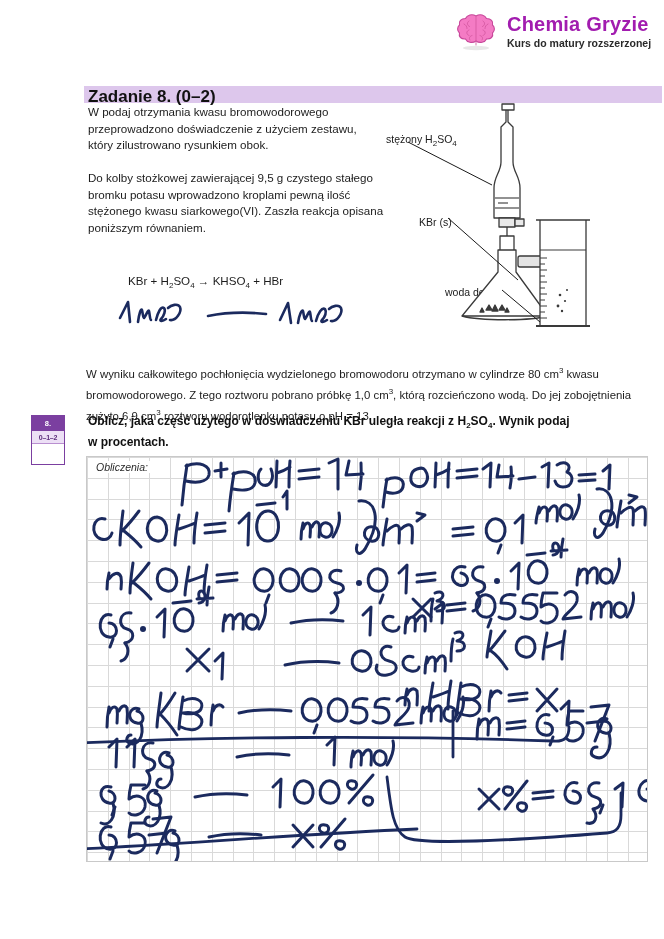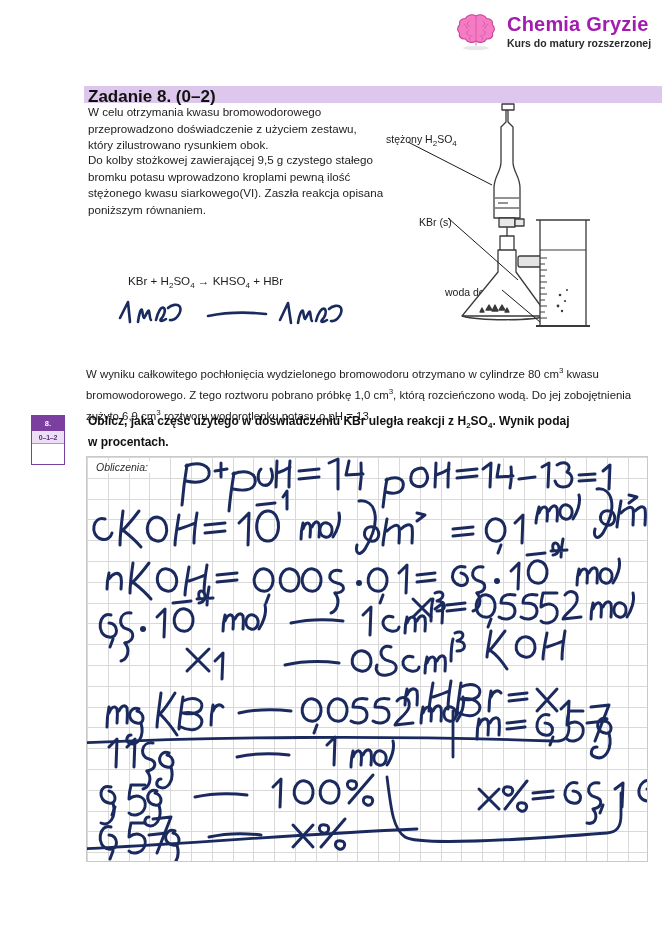--- a/index.html
+++ b/index.html
@@ -45,21 +45,21 @@
   }
 
   
   .body-text {
     position: absolute;
     font-size: 11.6px;
     line-height: 16.5px;
     color: #1c1c1c;
   }
   #intro-para-1 { left: 88px; top: 104px; width: 290px; }
-  #intro-para-2 { left: 88px; top: 152px; width: 300px; }
+  #intro-para-2 { left: 88px; top: 170px; width: 300px; }
   #equation-line {
     position: absolute; left: 128px; top: 274px;
     font-size: 11.6px; color: #1c1c1c; text-align: center;
   }
   sub { font-size: 8px; }
   sup { font-size: 8px; }
 
   
   #hand-mol {
     position: absolute; left: 108px; top: 288px;
@@ -155,21 +155,21 @@
   <div id="logo-text">
     <div id="logo-title">Chemia Gryzie</div>
     <div id="logo-sub">Kurs do matury rozszerzonej</div>
   </div>
 </div>
 
 <div id="task-heading">
   <span id="task-heading-label">Zadanie 8. (0–2)</span>
 </div>
 
-<div class="body-text" id="intro-para-1">W celu otrzymania kwasu bromowodorowego przeprowadzono doświadczenie z użyciem zestawu, który zilustrowano rysunkiem obok.</div>
+<div class="body-text" id="intro-para-1">W podaj otrzymania kwasu bromowodorowego przeprowadzono doświadczenie z użyciem zestawu, który zilustrowano rysunkiem obok.</div>
 <div class="body-text" id="intro-para-2">Do kolby stożkowej zawierającej 9,5 g czystego stałego bromku potasu wprowadzono kroplami pewną ilość stężonego kwasu siarkowego(VI). Zaszła reakcja opisana poniższym równaniem.</div>
 
 <div id="equation-line">
   <span>KBr + H</span><sub>2</sub><span>SO</span><sub>4</sub><span> → </span><span>KHSO</span><sub>4</sub><span> + HBr</span>
 </div>
 
 <svg id="hand-mol" viewBox="0 0 270 50">
   <g fill="none" stroke="#1b2a5e" stroke-width="2.6" stroke-linecap="round" stroke-linejoin="round">
     <path d="M12 30 L20 14 L22 34"></path>
     <path d="M30 34 C31 26 33 20 34 22 C35 26 35 30 36 30 C38 28 40 21 41 23 C42 28 42 32 43 32"></path>

